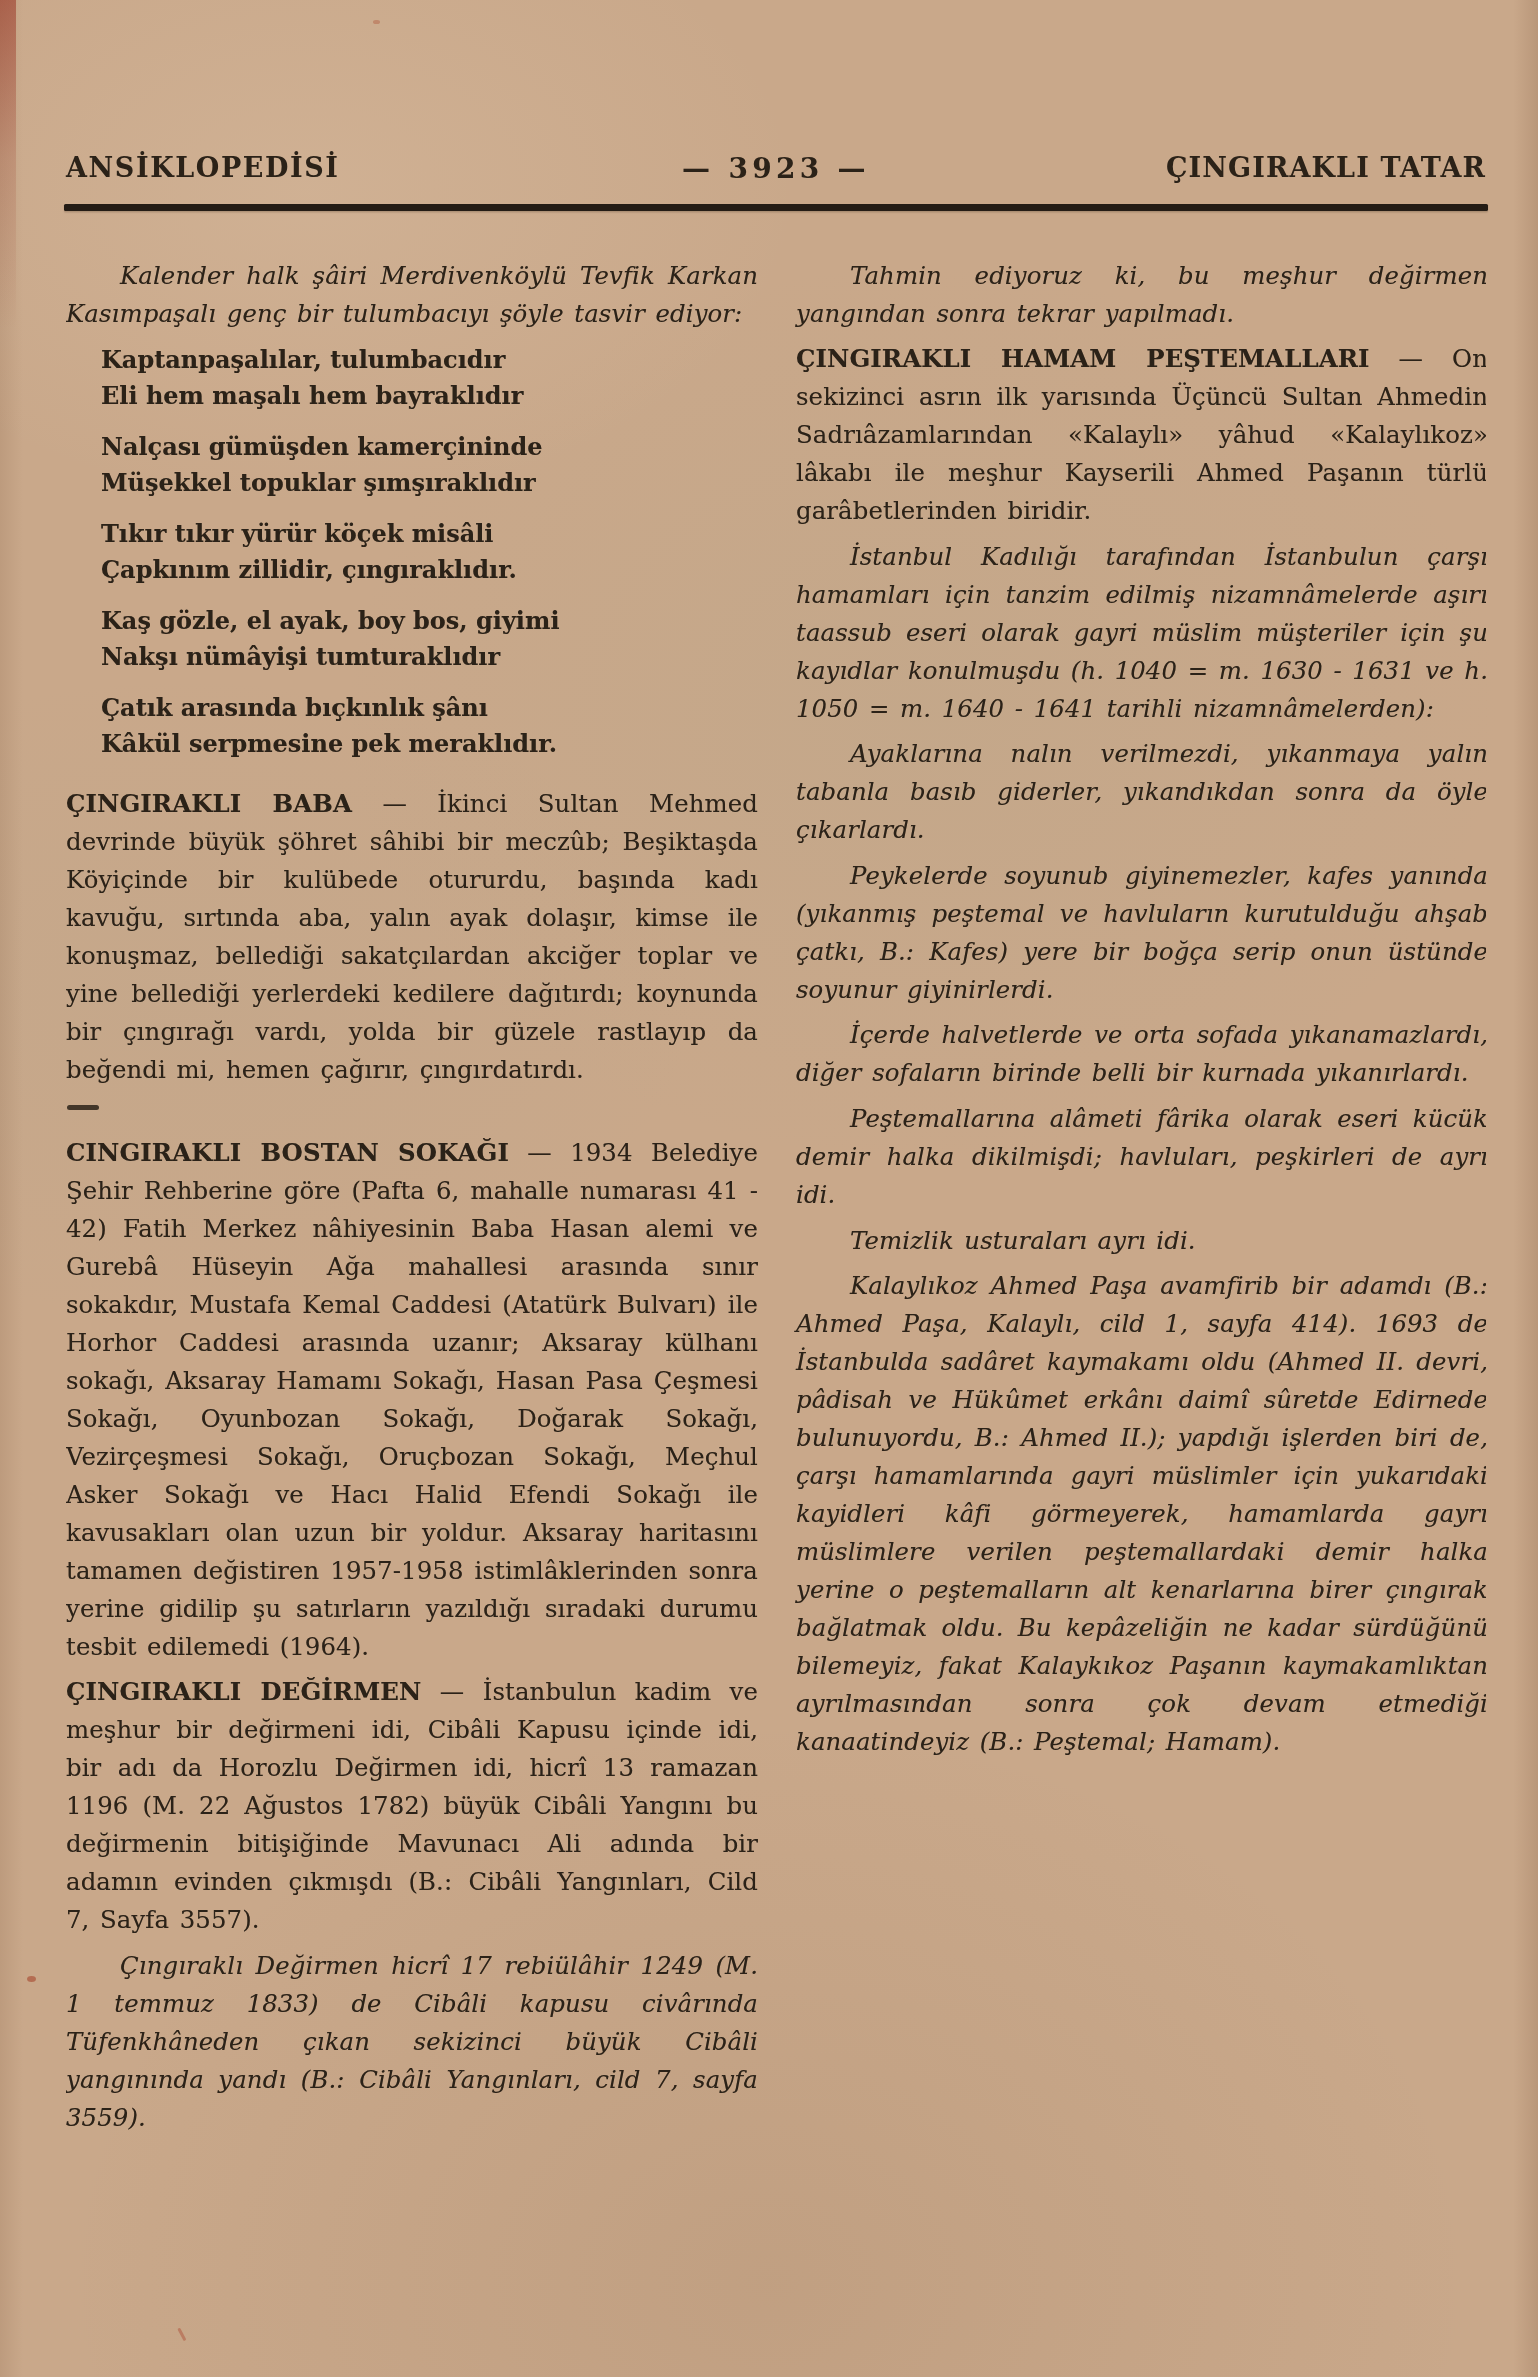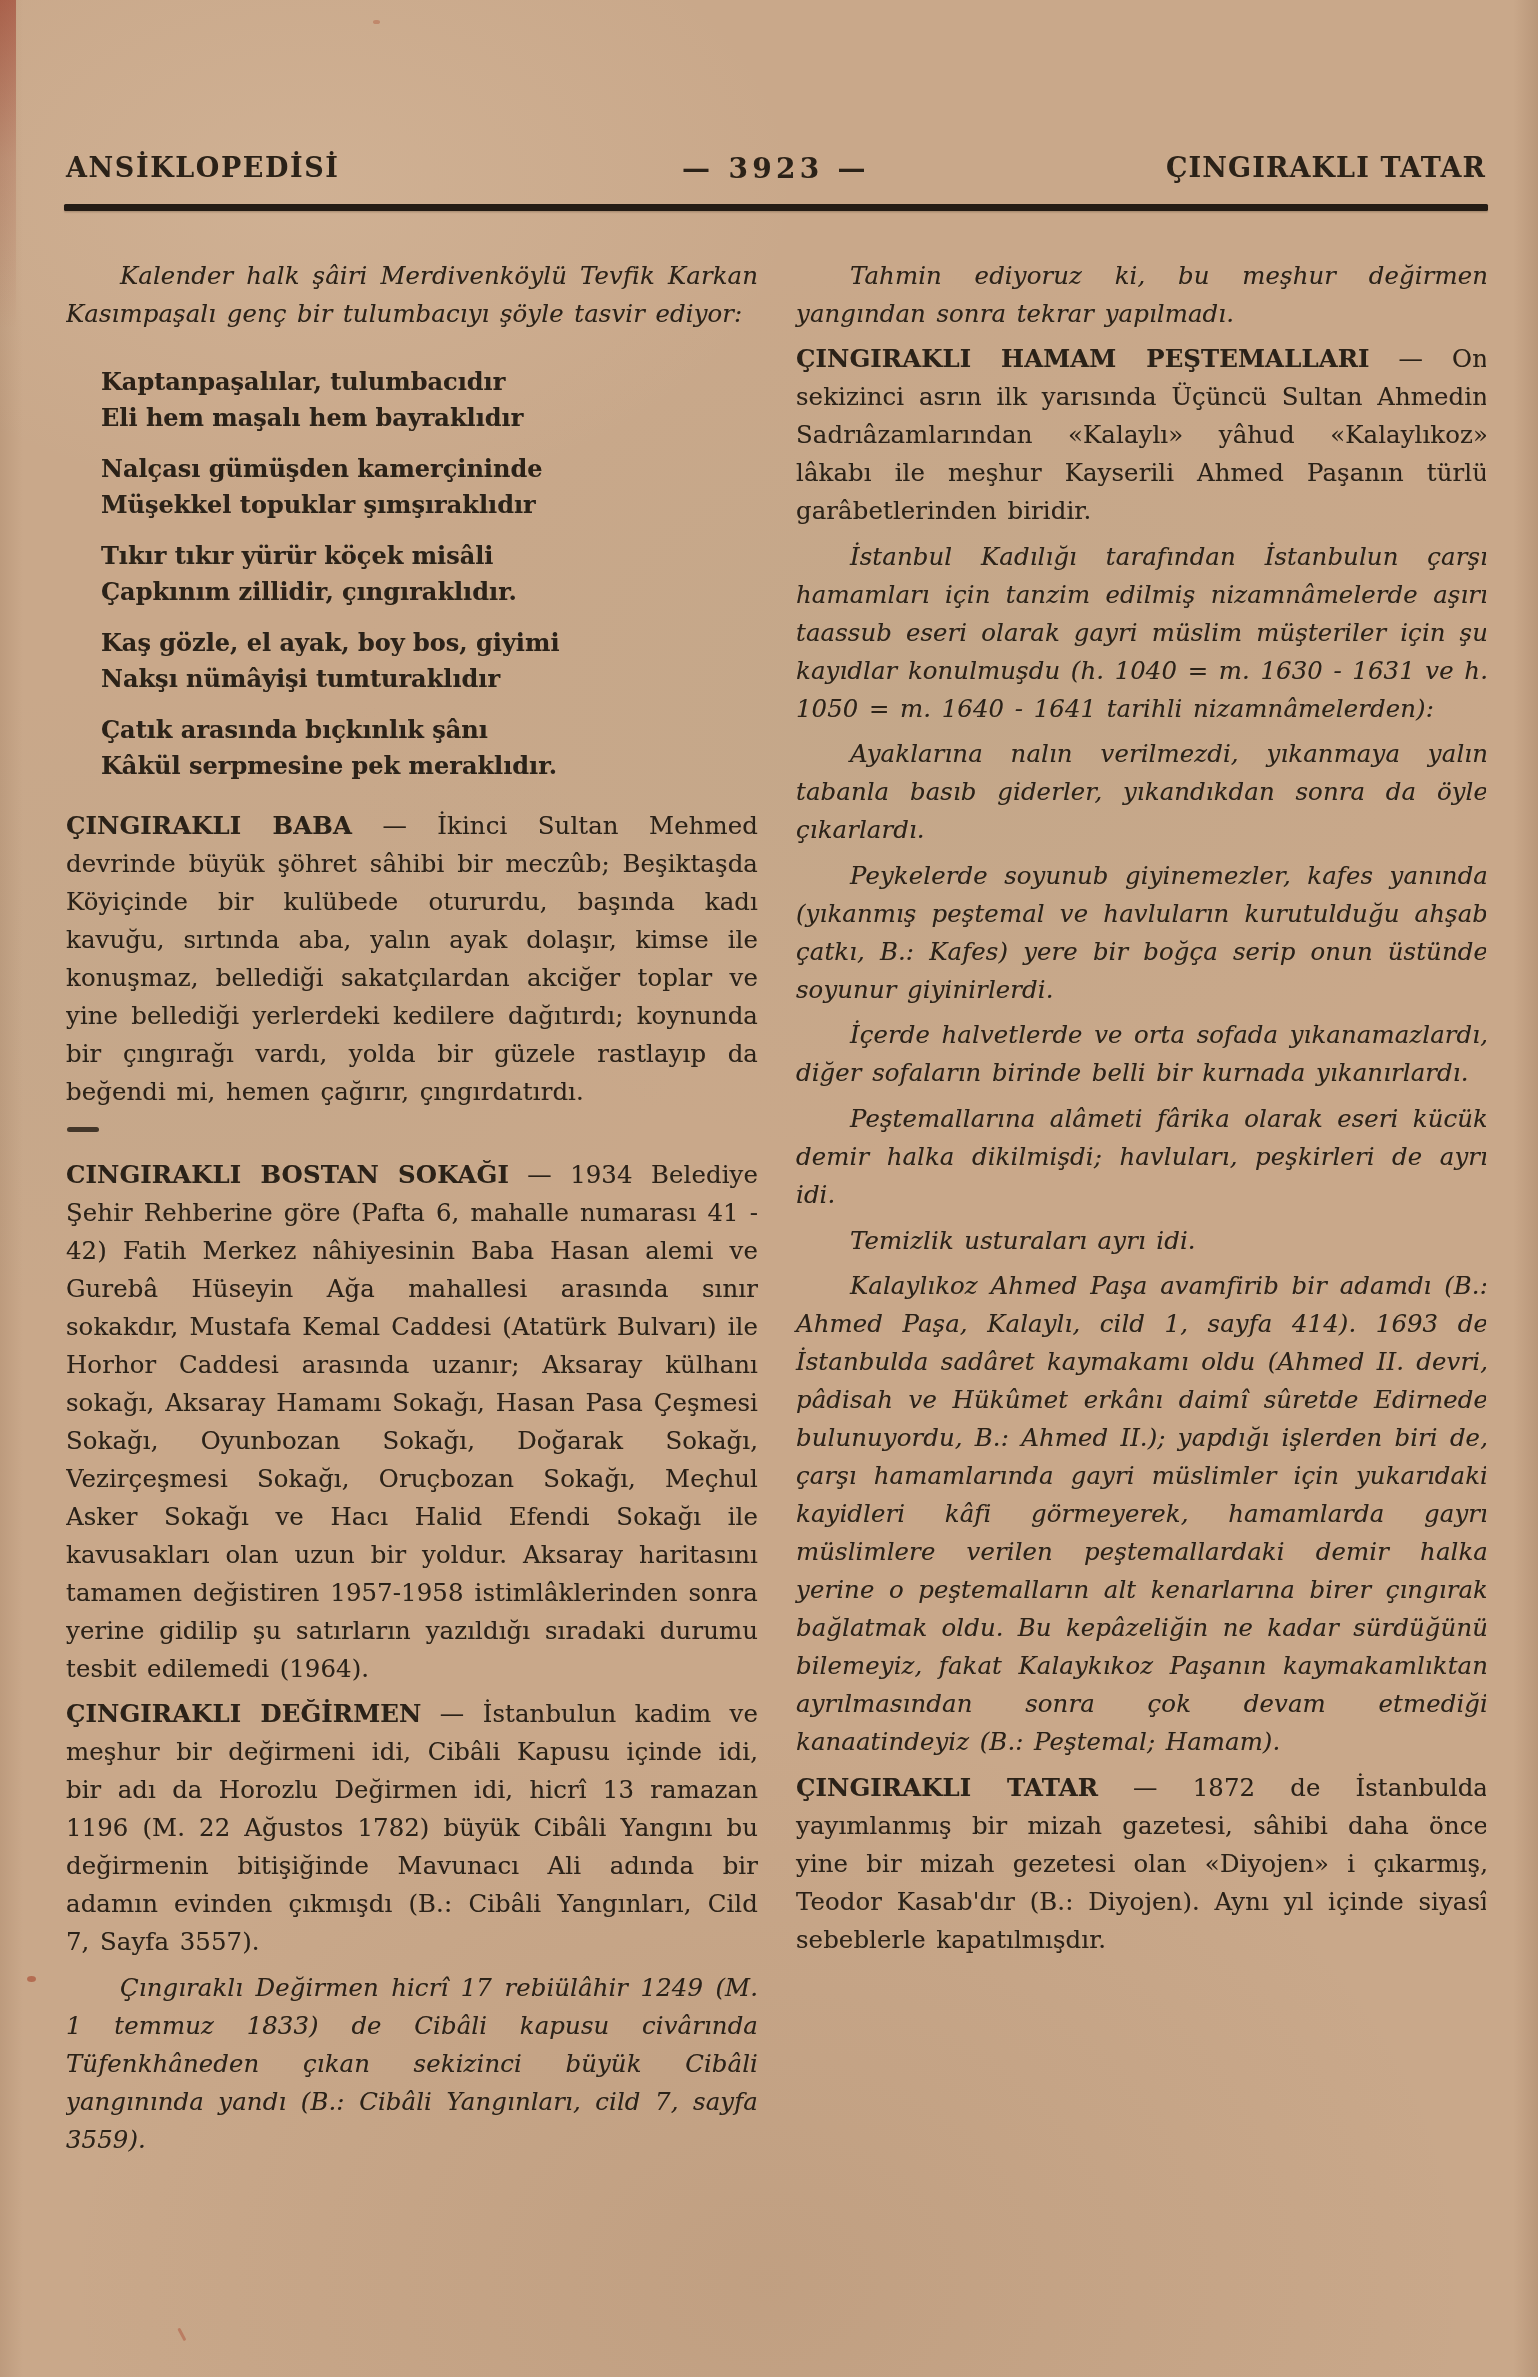--- a/index.html
+++ b/index.html
@@ -49,21 +49,21 @@
   .col { width: 692px; flex: 0 0 auto; }
 
   .para { margin: 0; font-size: 24.4px; line-height: 38px; text-align: justify;
           word-spacing: 2.7px; letter-spacing: 0.1px;
           text-shadow: 0 0 0.5px rgba(43,34,24,0.30); }
   .indent { text-indent: 54px; font-style: italic; }
   .para + .para { margin-top: 7.6px; }
   .entry { margin-top: 28px; }
   .term { font-weight: 700; }
 
-  .poem { margin: 31px 0 23px 35px; font-weight: 700; font-size: 24px; line-height: 36px;
+  .poem { margin: 9px 0 23px 35px; font-weight: 700; font-size: 24px; line-height: 36px;
           text-shadow: 0 0 0.5px rgba(43,34,24,0.30); }
   .couplet { margin-bottom: 15px; }
   .couplet:last-child { margin-bottom: 0; }
 
   .end-mark { width: 31.5px; height: 4.9px; background: #2b2218; border-radius: 2.7px;
               margin: 16.3px 0 0 1.1px; opacity: 0.85; }
   .after-mark { margin-top: 24px; }
 </style>
 </head>
 <body>
@@ -134,18 +134,17 @@
       <p class="para indent">Peykelerde soyunub giyinemezler, kafes yanında (yıkanmış peştemal ve havluların kurutulduğu ahşab çatkı, B.: Kafes) yere bir boğça serip onun üstünde soyunur giyinirlerdi.</p>
 
       <p class="para indent">İçerde halvetlerde ve orta sofada yıkanamazlardı, diğer sofaların birinde belli bir kurnada yıkanırlardı.</p>
 
       <p class="para indent">Peştemallarına alâmeti fârika olarak eseri kücük demir halka dikilmişdi; havluları, peşkirleri de ayrı idi.</p>
 
       <p class="para indent">Temizlik usturaları ayrı idi.</p>
 
       <p class="para indent">Kalaylıkoz Ahmed Paşa avamfirib bir adamdı (B.: Ahmed Paşa, Kalaylı, cild 1, sayfa 414). 1693 de İstanbulda sadâret kaymakamı oldu (Ahmed II. devri, pâdisah ve Hükûmet erkânı daimî sûretde Edirnede bulunuyordu, B.: Ahmed II.); yapdığı işlerden biri de, çarşı hamamlarında gayri müslimler için yukarıdaki kayidleri kâfi görmeyerek, hamamlarda gayrı müslimlere verilen peştemallardaki demir halka yerine o peştemalların alt kenarlarına birer çıngırak bağlatmak oldu. Bu kepâzeliğin ne kadar sürdüğünü bilemeyiz, fakat Kalaykıkoz Paşanın kaymakamlıktan ayrılmasından sonra çok devam etmediği kanaatindeyiz (B.: Peştemal; Hamam).</p>
 
-      <p class="para entry"><b class="term">ÇINGIRAKLI TATAR</b> <span>— 1872 de İstanbulda yayımlanmış bir mizah gazetesi, sâhibi daha önce yine bir mizah gezetesi olan «Diyojen» i çıkarmış, Teodor Kasab'dır (B.: Diyojen). Aynı yıl içinde siyasî sebeblerle kapatılmışdır.</span></p>
     </section>
 
   </main>
 </div>
 
 
 </body></html>

